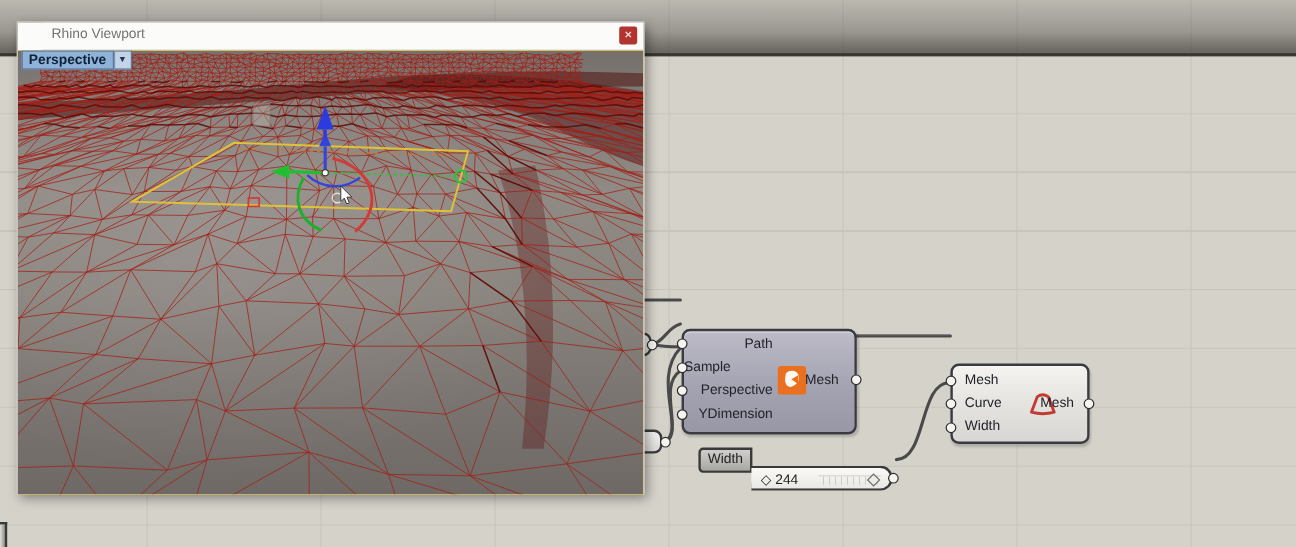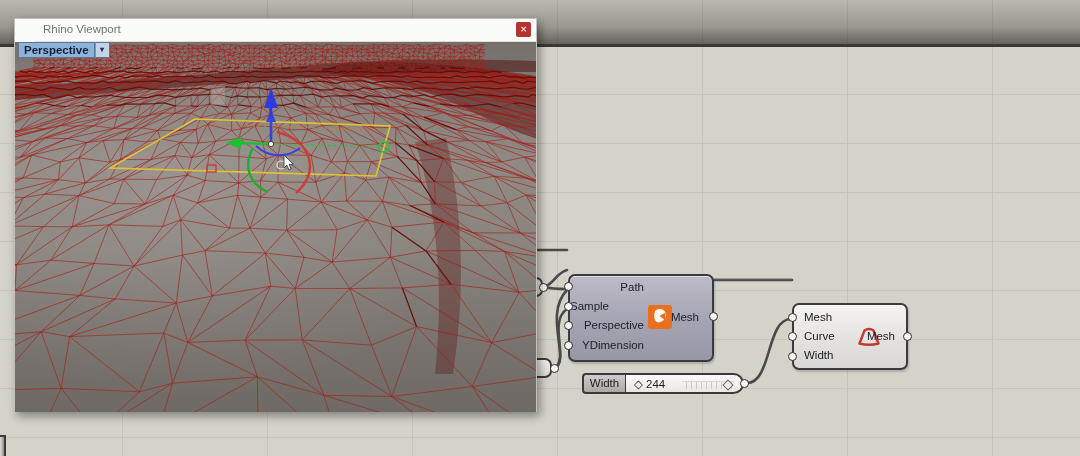--- a/index.html
+++ b/index.html
@@ -23,21 +23,21 @@
   .comp-light{background:linear-gradient(to bottom,#F4F3F0,#E3E2DE 55%,#D8D7D3);}
   .gh-label{position:absolute;font-size:11.5px;color:#22222A;white-space:nowrap;}
   .port{position:absolute;width:9px;height:9px;border-radius:50%;background:#F5F4F1;border:1.5px solid #2E2E2E;box-sizing:border-box;z-index:5;}
   .stub{position:absolute;background:linear-gradient(to bottom,#F2F1EE,#DBDAD6);border:2px solid #3A3A3A;z-index:3;
     border-radius:0 7px 7px 0;box-sizing:border-box;}
 
   
   .slider-label{position:absolute;left:582px;top:373px;width:45px;height:21px;z-index:4;box-sizing:border-box;
     border:2px solid #3A3A3A;border-radius:4px 0 0 4px;background:linear-gradient(to bottom,#CFCECA,#A9A8A4);
     font-size:11.5px;color:#1E1E1E;text-align:center;line-height:17px;}
-  .slider-body{position:absolute;left:626px;top:373px;width:118px;height:21px;z-index:4;box-sizing:border-box;
+  .slider-body{position:absolute;left:626px;top:388px;width:118px;height:21px;z-index:4;box-sizing:border-box;
     border:2px solid #3A3A3A;border-left:none;border-radius:0 11px 11px 0;background:linear-gradient(to bottom,#FAF9F6,#E9E8E4);padding-left:44px;}
   .slider-text{position:absolute;left:8px;top:2px;font-size:11.5px;color:#1E1E1E;}
   .slider-rail{position:absolute;left:56px;right:8px;top:6px;height:7px;
     background:repeating-linear-gradient(to right, transparent 0, transparent 4px, #CCCAC5 4px, #CCCAC5 5px);
     border-top:1px solid #D8D6D1;}
   .slider-grip{position:absolute;right:10px;top:6px;width:6px;height:6px;background:#EDECE8;border:1px solid #6E6E6E;transform:rotate(45deg);}
 
   
   .rv-window{position:absolute;left:14px;top:18px;width:523px;height:394px;z-index:6;background:#FBFBF9;
     border:1px solid #C2BFB9;box-sizing:border-box;box-shadow:3px 4px 9px rgba(0,0,0,.4);}

